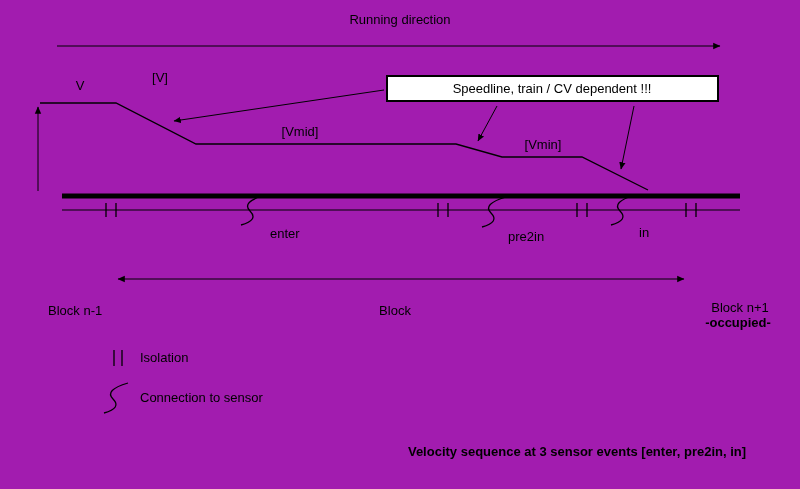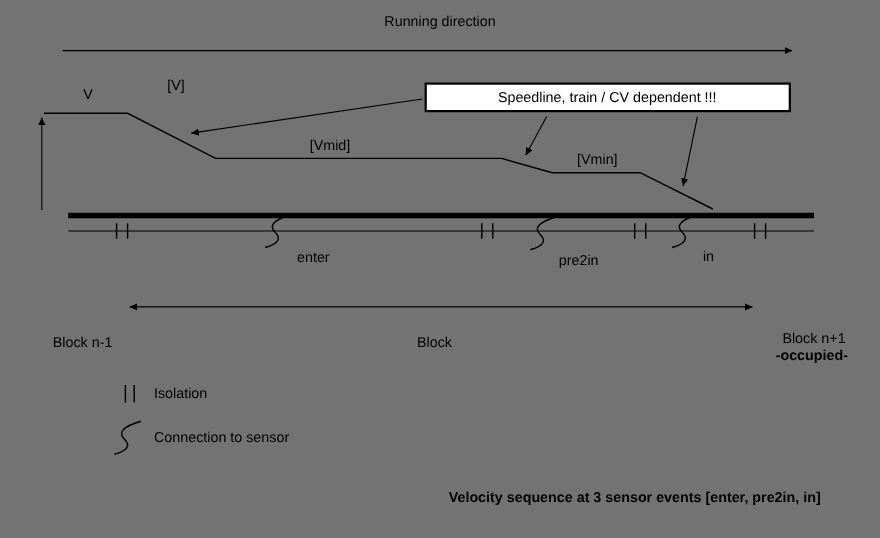--- a/index.html
+++ b/index.html
@@ -4,21 +4,21 @@
 <style>
   html, body {
     margin: 0;
     padding: 0;
     background: #ffffff;
   }
   .canvas {
     position: relative;
     width: 800px;
     height: 489px;
-    background: #737373;
+    background: #a21caf;
     font-family: "Liberation Sans", sans-serif;
     overflow: hidden;
   }
   svg text {
     font-family: "Liberation Sans", sans-serif;
     font-size: 13px;
     fill: #000000;
   }
   svg text.bold {
     font-weight: bold;

